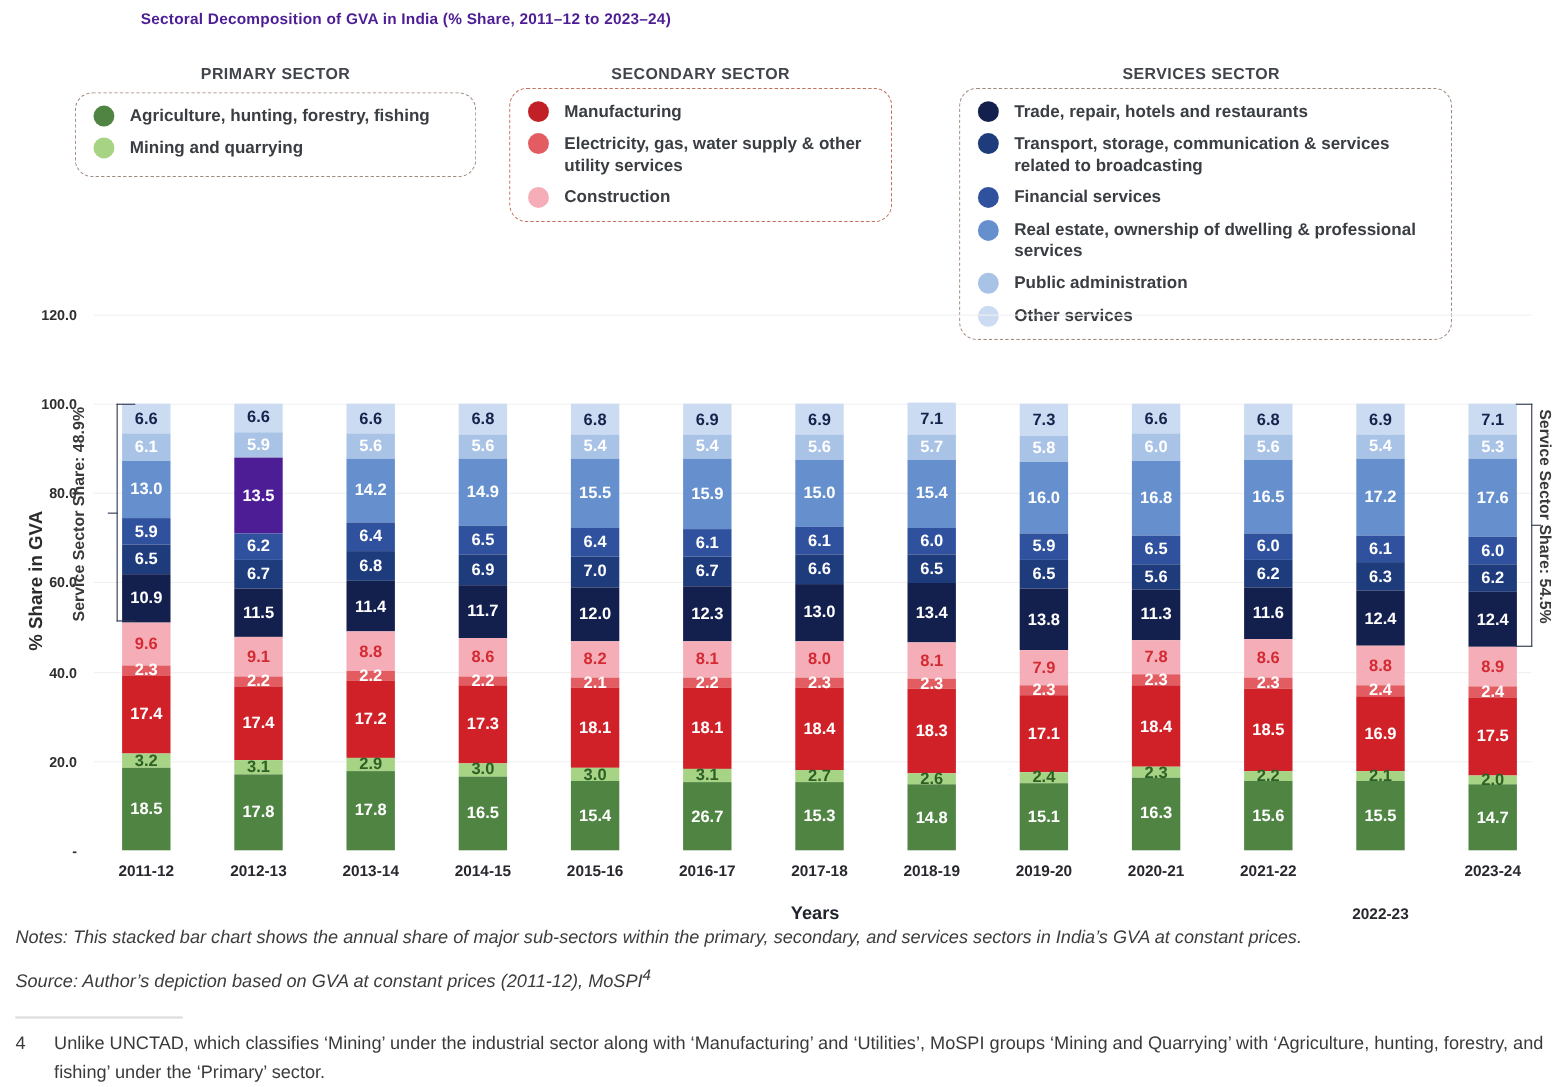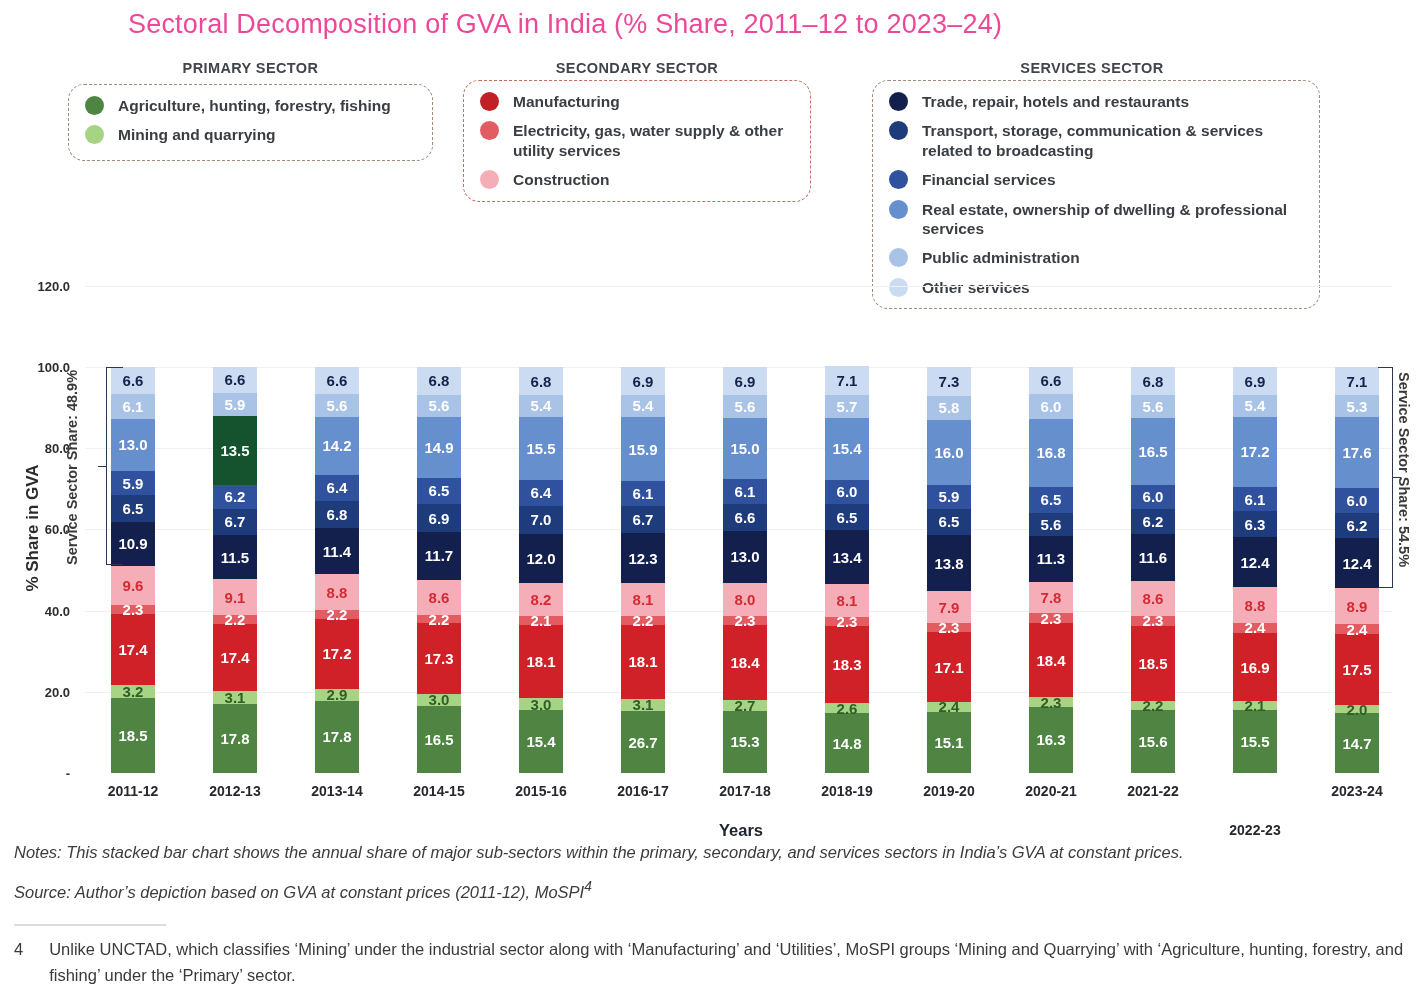--- a/index.html
+++ b/index.html
@@ -2,21 +2,21 @@
 <html><head>
 <meta charset="utf-8">
 <style>
   * { margin:0; padding:0; box-sizing:border-box; }
   html,body { width:1422px; height:988px; background:#ffffff; overflow:hidden;
               font-family:"Liberation Sans", sans-serif; }
   .abs { position:absolute; }
   #page { position:relative; width:1422px; height:988px; }
 
   
-  #title { left:128px; top:9px; font-size:27px; font-weight:400; color:#ec4899; letter-spacing:.2px; }
+  #title { left:128px; top:9px; font-size:14px; font-weight:700; color:#4c1d95; letter-spacing:.2px; }
 
   
   .legend-header { top:60px; font-size:14.5px; font-weight:700; color:#41454b; letter-spacing:.4px; text-align:center; }
   .legend-box { border:1.6px dashed #a08a7e; border-radius:16px; padding:11px 16px;
                 display:flex; flex-direction:column; gap:10px; }
   .legend-box.red-border { border-color:#c4705f; }
   .legend-item { display:flex; align-items:flex-start; gap:14px; }
   .legend-dot { width:19px; height:19px; border-radius:50%; flex:0 0 auto; margin-top:0; }
   .legend-label { font-size:15.5px; font-weight:700; color:#3a3e43; line-height:1.25; }
 
@@ -172,21 +172,21 @@
           <span class="seg-label" style="color: rgb(255, 255, 255);">18.5</span>
         </div>
       </div>
       <div class="abs bar" style="left: 213px; bottom: 215px; height: 406px;">
         <div class="seg" style="height: 26.8px; background: rgb(203, 220, 242);">
           <span class="seg-label" style="color: rgb(22, 33, 76);">6.6</span>
         </div>
         <div class="seg" style="height: 24px; background: rgb(169, 195, 231);">
           <span class="seg-label" style="color: rgb(255, 255, 255);">5.9</span>
         </div>
-        <div class="seg" style="height: 72px; background: #14532d;">
+        <div class="seg" style="height: 72px; background: #4c1d95;">
           <span class="seg-label" style="color: rgb(255, 255, 255);">13.5</span>
         </div>
         <div class="seg" style="height: 25.2px; background: rgb(47, 81, 158);">
           <span class="seg-label" style="color: rgb(255, 255, 255);">6.2</span>
         </div>
         <div class="seg" style="height: 27.2px; background: rgb(30, 59, 124);">
           <span class="seg-label" style="color: rgb(255, 255, 255);">6.7</span>
         </div>
         <div class="seg" style="height: 46.7px; background: rgb(19, 31, 77);">
           <span class="seg-label" style="color: rgb(255, 255, 255);">11.5</span>

